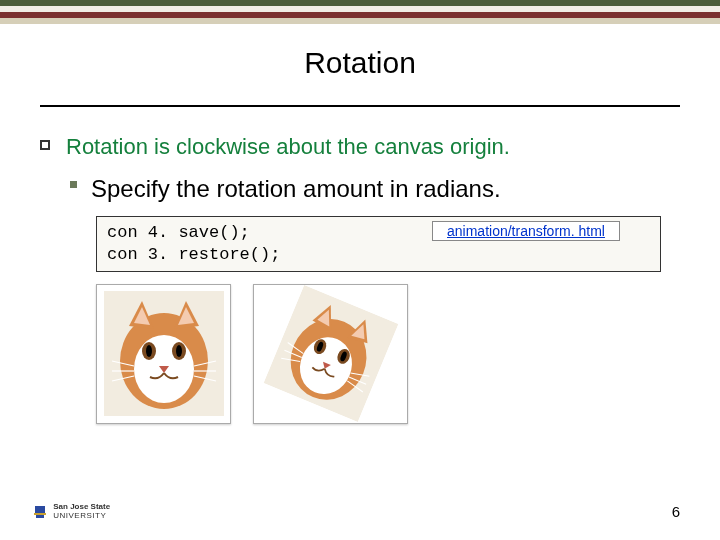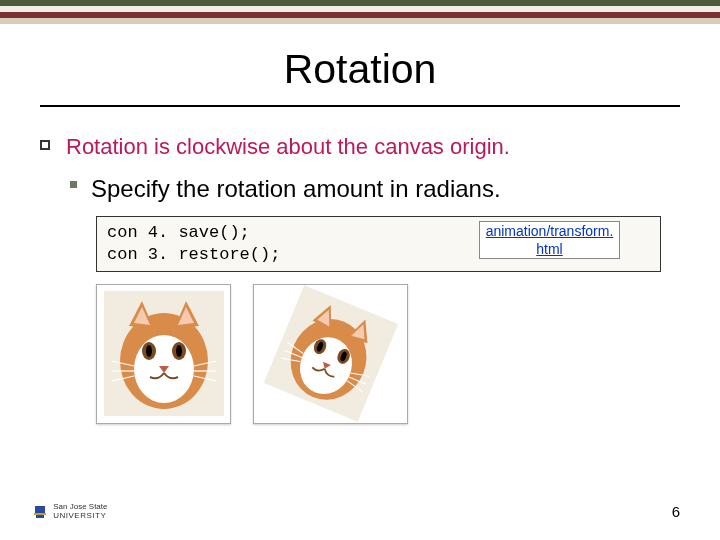--- a/index.html
+++ b/index.html
@@ -17,22 +17,22 @@
     display: flex;
     flex-direction: column;
   }
   .stripe { flex: 1; }
   .stripe.s1 { background: #4a5c3a; }
   .stripe.s2 { background: #f0ede6; }
   .stripe.s3 { background: #7a3030; }
   .stripe.s4 { background: #d6cfb8; }
   .title-area {
     text-align: center;
-    padding: 22px 0 12px 0;
-    font-size: 41px;
+    padding: 22px 0 25px 0;
+    font-size: 30px;
     color: #000;
   }
   .title-underline {
     width: 640px;
     height: 2px;
     background: #000;
     margin: 0 auto;
   }
   .content {
     padding: 26px 40px 0 40px;
@@ -56,21 +56,21 @@
     height: 7px;
     border: none;
     background: #6b7a5a;
     margin-top: 8px;
     margin-right: 14px;
     margin-left: 30px;
   }
   .main-text {
     font-size: 22px;
     line-height: 1.25;
-    color: #be185d;
+    color: #15803d;
   }
   .sub-text {
     font-size: 24px;
     line-height: 1.3;
     color: #000;
   }
   .code-box {
     margin: 8px 0 0 56px;
     width: 565px;
     border: 1px solid #333;
@@ -82,21 +82,21 @@
     font-family: "Courier New", Courier, monospace;
     font-size: 17px;
     line-height: 1.3;
     white-space: pre;
     color: #000;
   }
   .link-badge {
     position: absolute;
     right: 40px;
     top: 4px;
-    width: 141px;
+    width: 188px;
     background: #fff;
     border: 1px solid #888;
     text-align: center;
   }
   .link-badge a {
     color: #0033cc;
     text-decoration: underline;
     font-family: Arial, sans-serif;
     font-size: 14px;
   }
@@ -233,18 +233,18 @@
 
 <div class="logo">
   <span class="logo-mark">
     <svg viewBox="0 0 16 16" width="16" height="16">
       <rect x="3" y="2" width="10" height="7" fill="#2a4aa0"></rect>
       <rect x="2" y="9" width="12" height="2" fill="#c8a030"></rect>
       <rect x="4" y="11" width="8" height="3" fill="#2a4aa0"></rect>
     </svg>
   </span>
   <span class="logo-text">
-    <span style="font-weight:normal;">San Jose State</span><br>
+    <span style="font-weight:bold;">San Jose State</span><br>
     <span style="letter-spacing:0.5px;text-align:right;">UNIVERSITY</span>
   </span>
 </div>
 
 <div class="page-num">6</div>
 
 </body></html>

